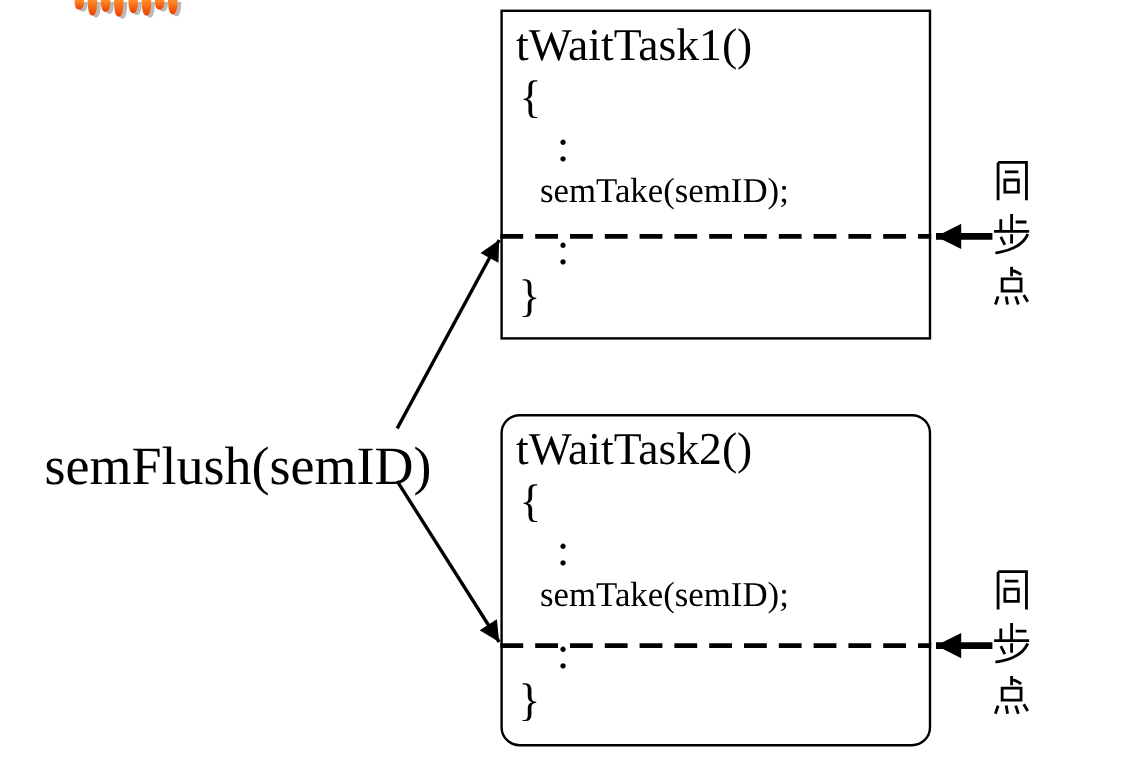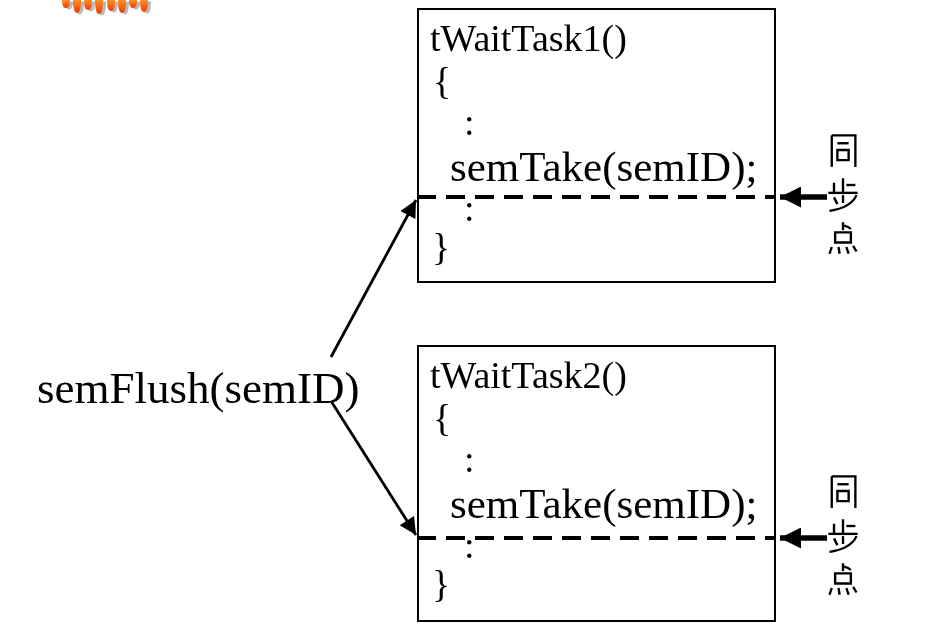--- a/index.html
+++ b/index.html
@@ -32,31 +32,31 @@
     white-space: nowrap;
   }
   .task-box {
     position: absolute;
     left: 417px;
     width: 359px;
     border: 2px solid #000;
     background: transparent;
   }
   #box1 { top: 8px;   height: 275px; padding-left: 44px; }
-  #box2 { top: 345px; height: 277px; }
+  #box2 { top: 345px; height: 277px; border-radius: 16px; }
   .t-line {
     position: absolute;
     line-height: 1;
     white-space: nowrap;
     font-size: 38px;
   }
   .t-title   { left: 11px; top: 9px;   }
   .t-brace1  { left: 14px; top: 52px;  }
   .t-colon1  { left: 45px; top: 93px;  }
-  .t-semtake { left: 31px; top: 135px; font-size: 43px; }
+  .t-semtake { left: 31px; top: 135px; font-size: 29px; }
   .t-colon2  { left: 45px; top: 179px; }
   .t-brace2  { left: 13px; top: 218px; }
   .sync-label {
     position: absolute;
     left: 825px;
     display: flex;
     flex-direction: column;
     gap: 8px;
   }
   #sync1 { top: 132px; }

